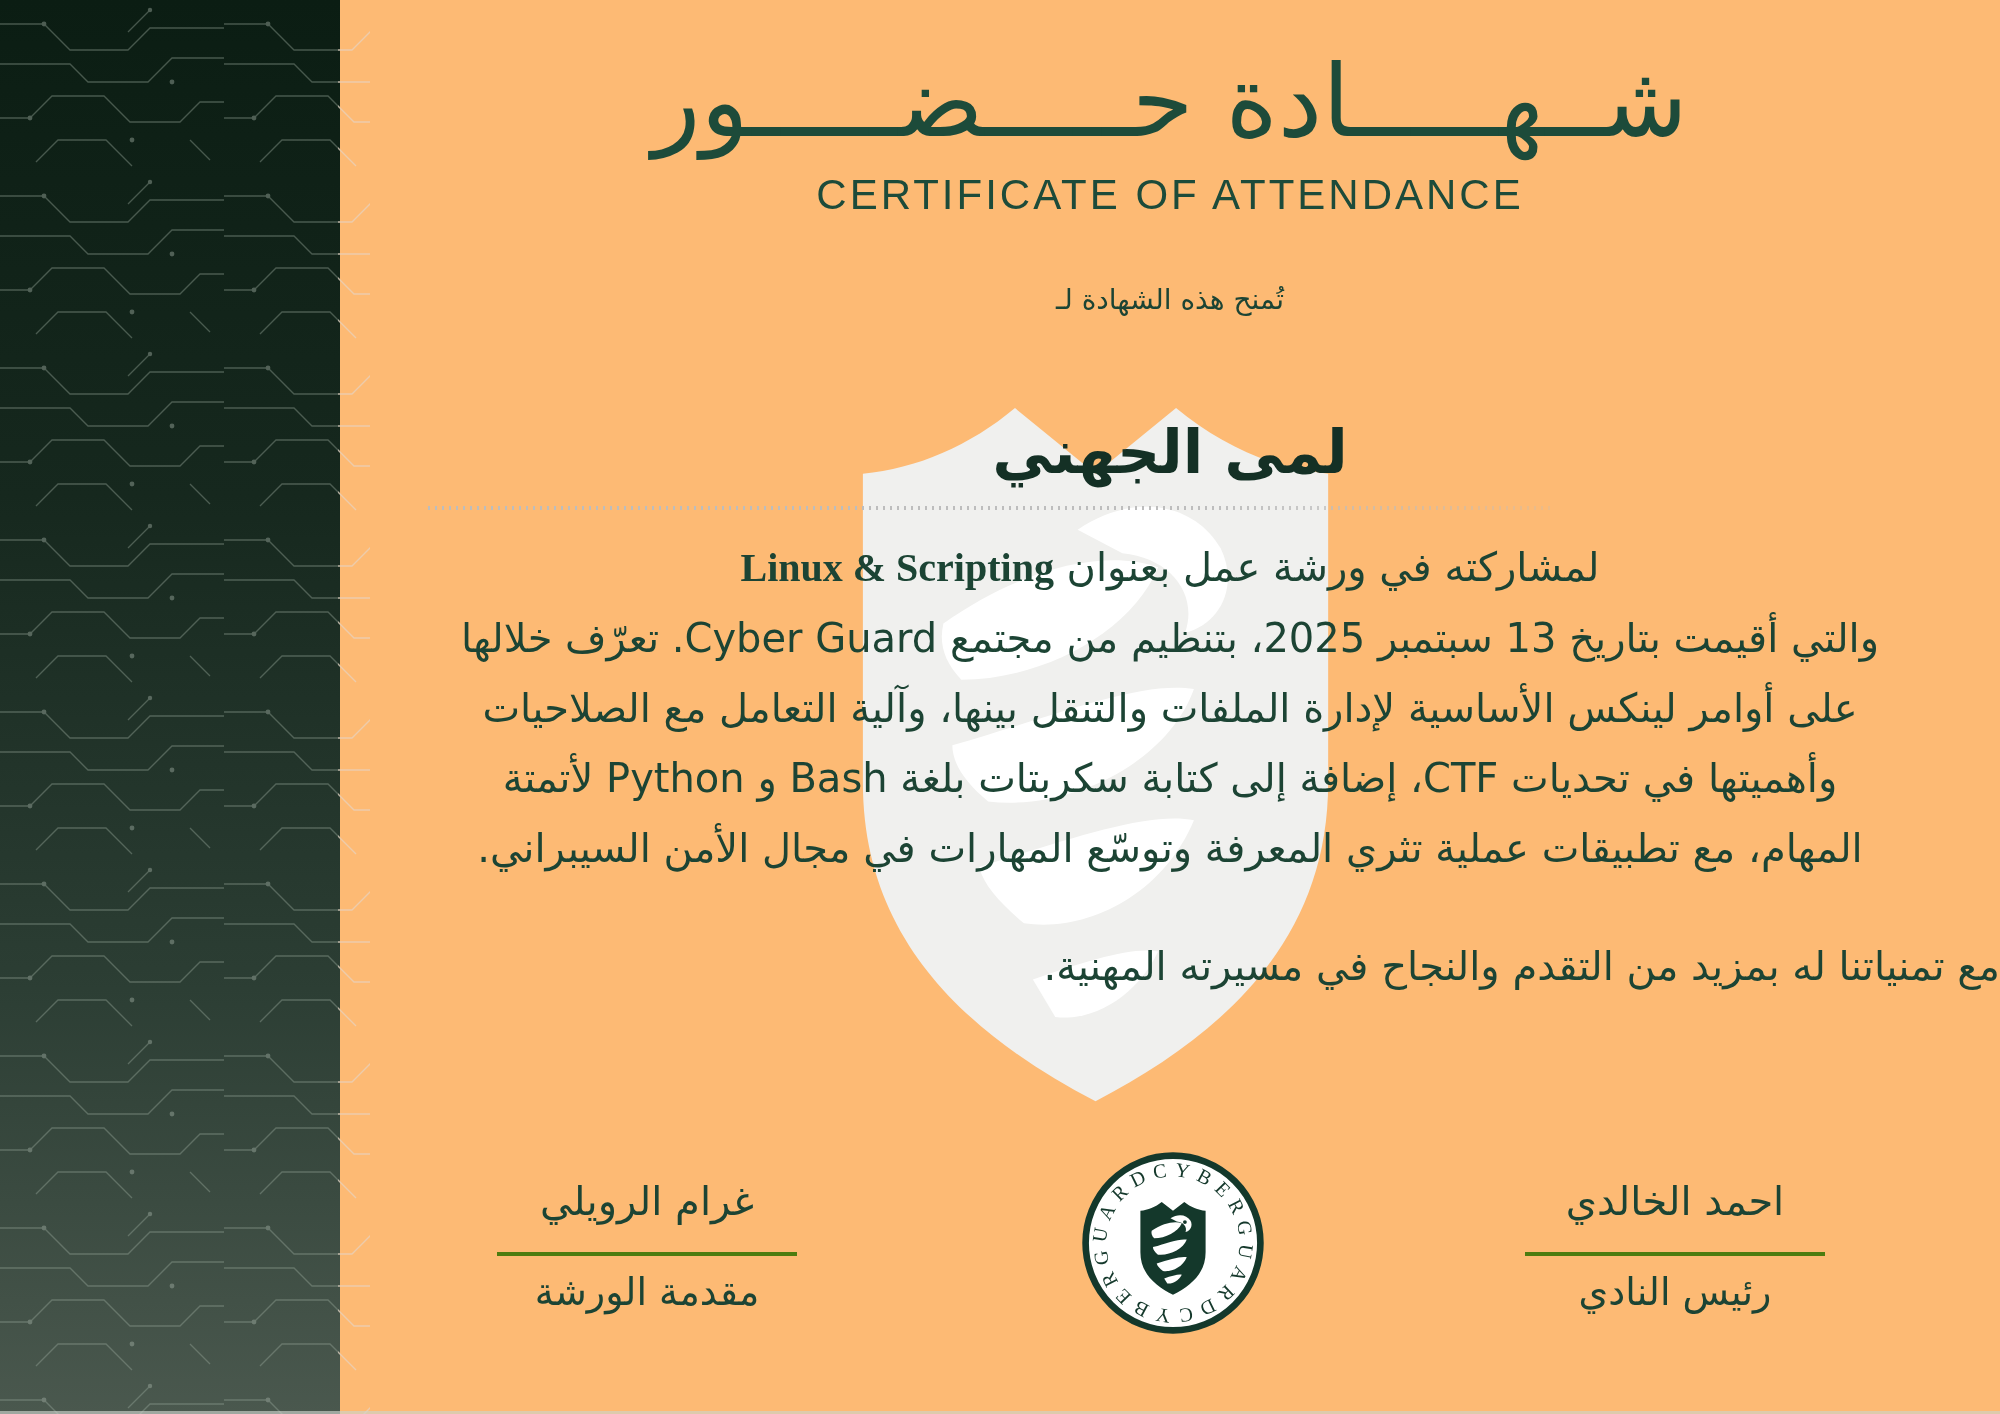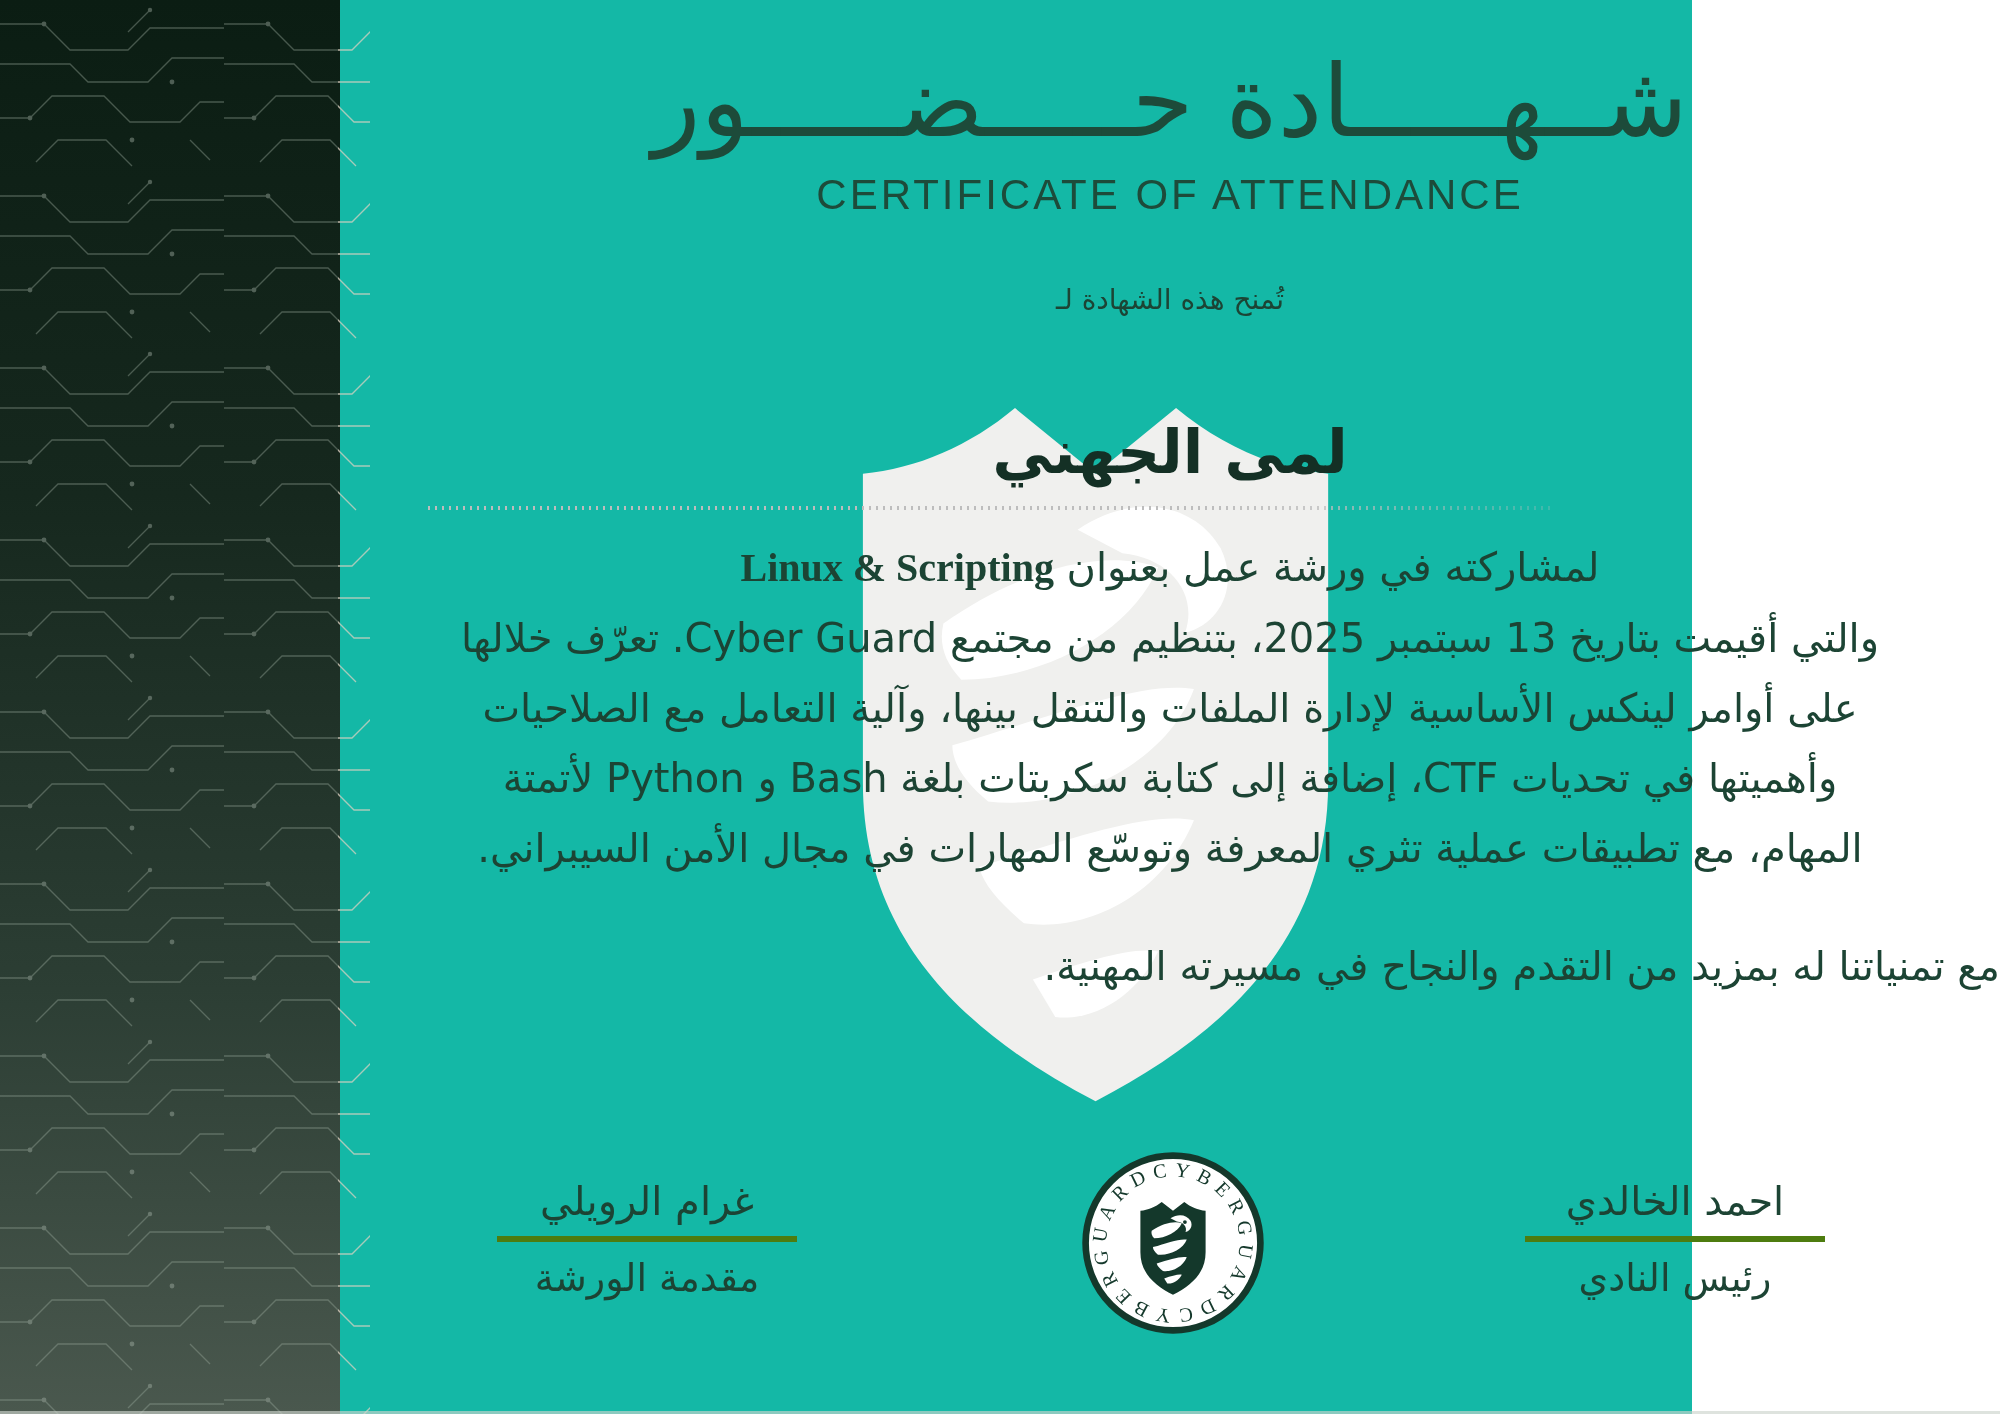--- a/index.html
+++ b/index.html
@@ -1,20 +1,20 @@
 <!DOCTYPE html>
 <html lang="ar"><head>
 <meta charset="utf-8">
 <style>
   html,body{margin:0;padding:0;}
   body{
     width:2000px;height:1414px;overflow:hidden;background:#ffffff;
     font-family:"DejaVu Sans", sans-serif;
   }
-  .page{position:relative;width:1692px;height:1414px;background:#14b8a6;}
+  .page{position:relative;width:2000px;height:1414px;background:#fdba74;}
 
   
   .sidebar{position:absolute;left:0;top:0;width:370px;height:1414px;}
   .sidebar svg{display:block;}
 
   
   .watermark{position:absolute;left:845px;top:380px;width:510px;height:740px;opacity:1;pointer-events:none;}
 
   
   .content{
@@ -46,21 +46,21 @@
   .desc{
     margin:0 auto;width:1460px;font-size:40px;line-height:70px;color:#1c4434;
   }
   .wishes{margin-top:60px;font-size:40px;color:#1c4434;text-align:right;}
 
   
   .footer{position:absolute;left:0;top:1142px;width:1660px;height:240px;}
   .sig{position:absolute;top:36px;width:300px;text-align:center;color:#1c4434;}
   .sig-left{left:157px;}
   .sig-right{left:1185px;}
-  .sig .sig-name{font-size:40px;padding-bottom:12px;border-bottom:6px solid #4d7c0f;display:block;}
+  .sig .sig-name{font-size:40px;padding-bottom:28px;border-bottom:4px solid #4d7c0f;display:block;}
   .sig .sig-role{font-size:38px;margin-top:14px;display:block;}
   .seal{position:absolute;left:738px;top:6px;width:190px;height:190px;}
 
   .bottom-line{position:absolute;left:0;bottom:0;width:2000px;height:3px;background:#ccd4cc;opacity:.65;}
 </style>
 </head>
 <body>
 
 <div class="page">
 

